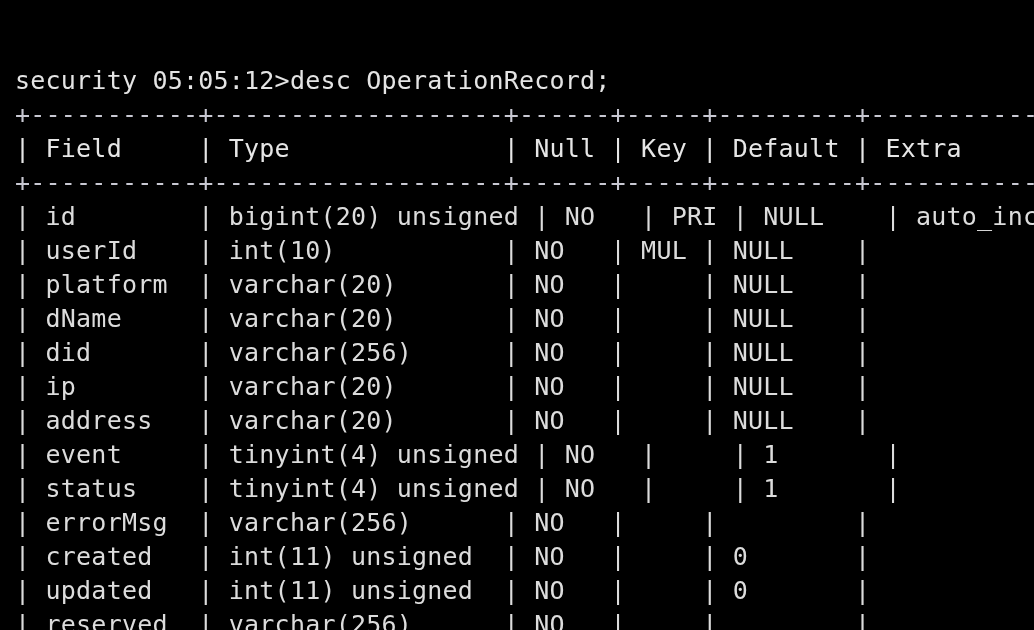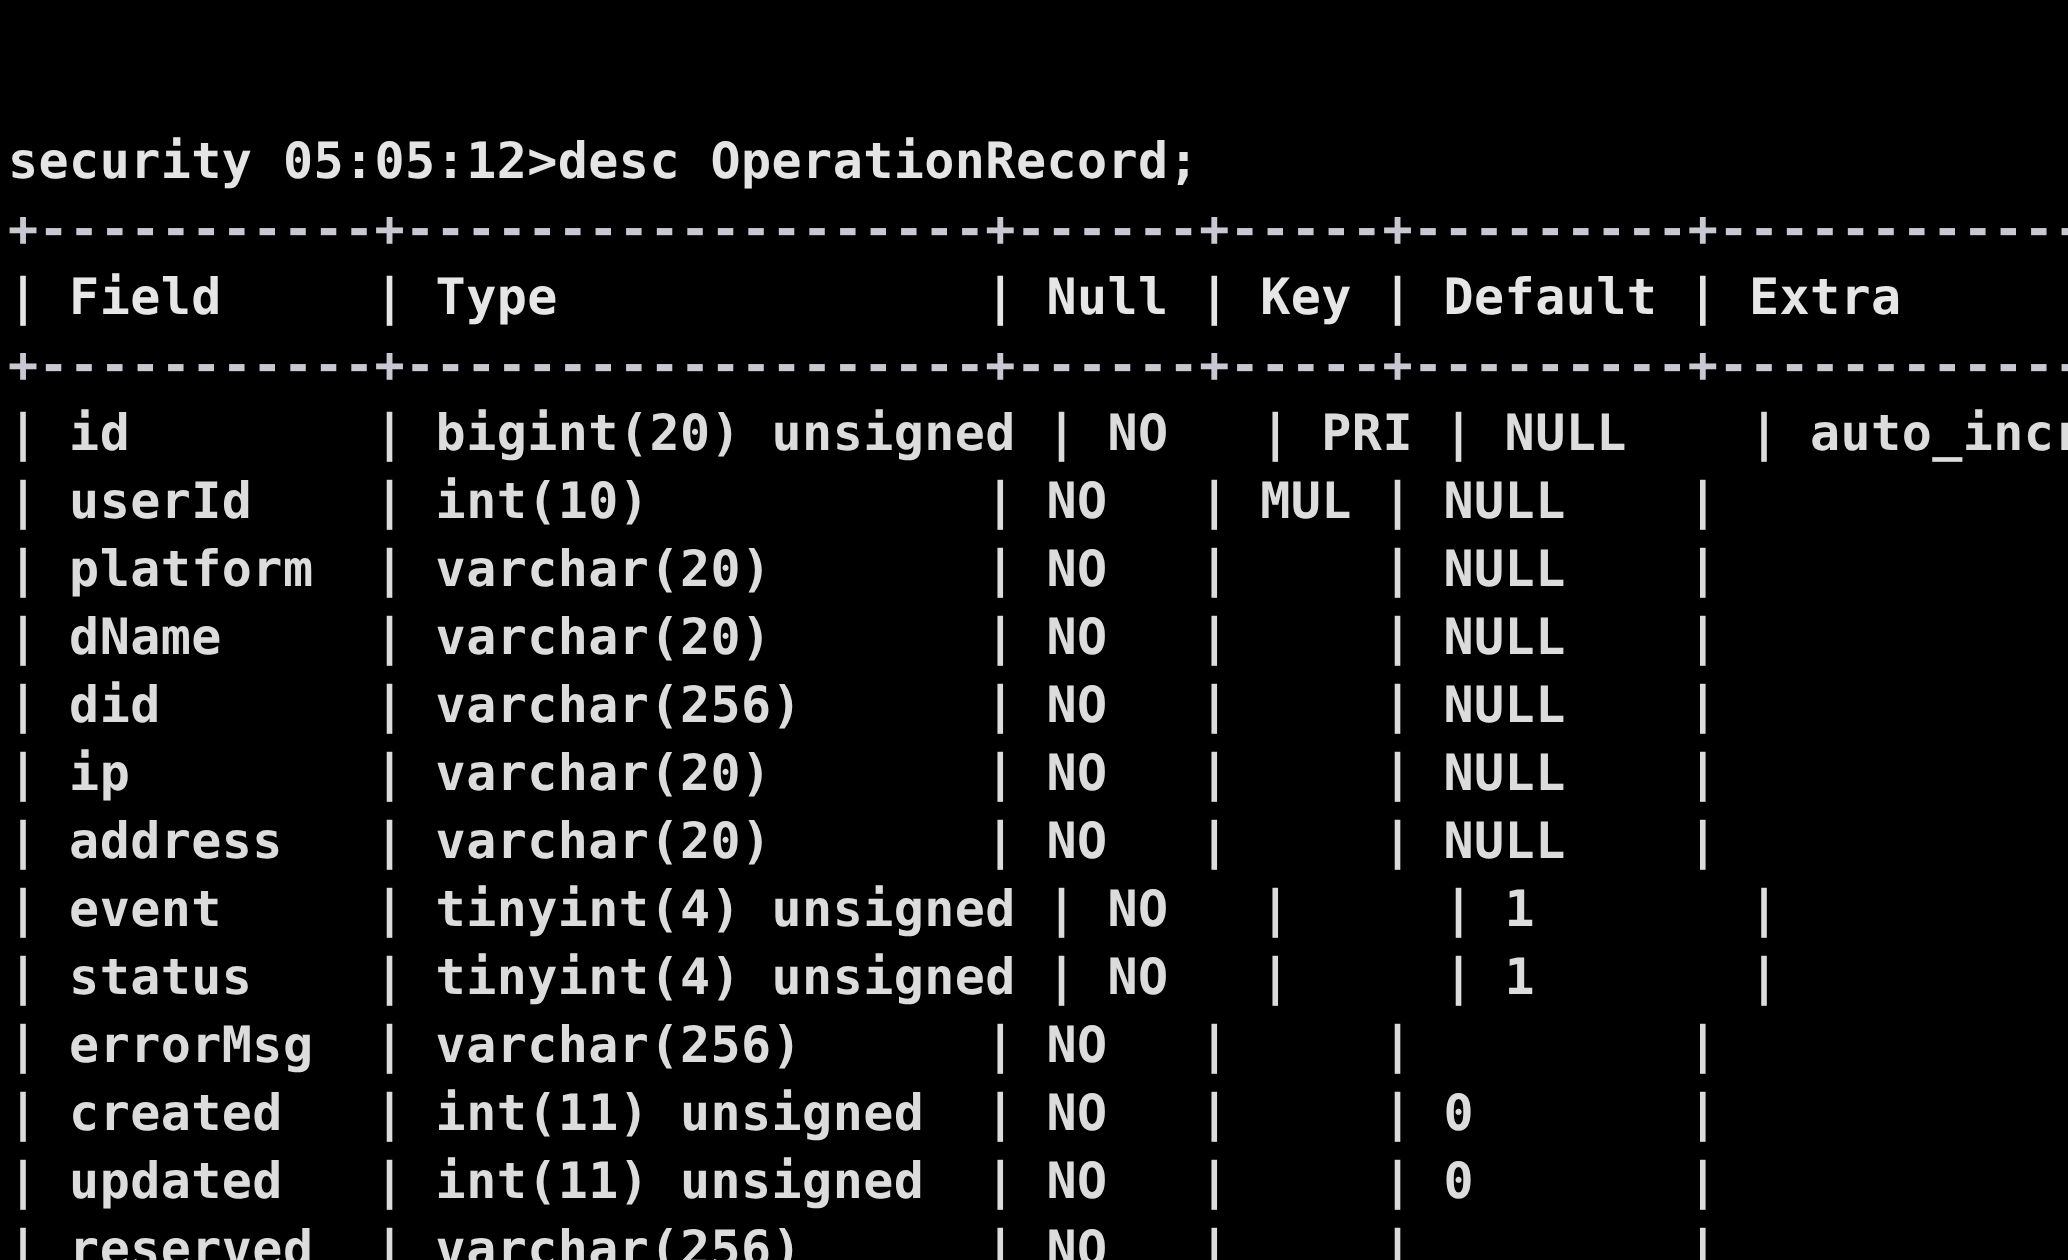--- a/index.html
+++ b/index.html
@@ -24,22 +24,21 @@
     letter-spacing: 0.22px;
     white-space: pre;
     padding: 0;
     box-sizing: border-box;
     position: relative;
   }
   .line {
     height: 34px;
     white-space: pre;
     display: block;
-    padding-left: 4px;
-    font-weight: bold;
+    padding-left: 15px;
   }
   .prompt-line {
     color: #e4e4e4;
   }
   .rule-line {
     color: #c8c8d2;
   }
   .head-line {
     color: #e6e6e6;
   }

